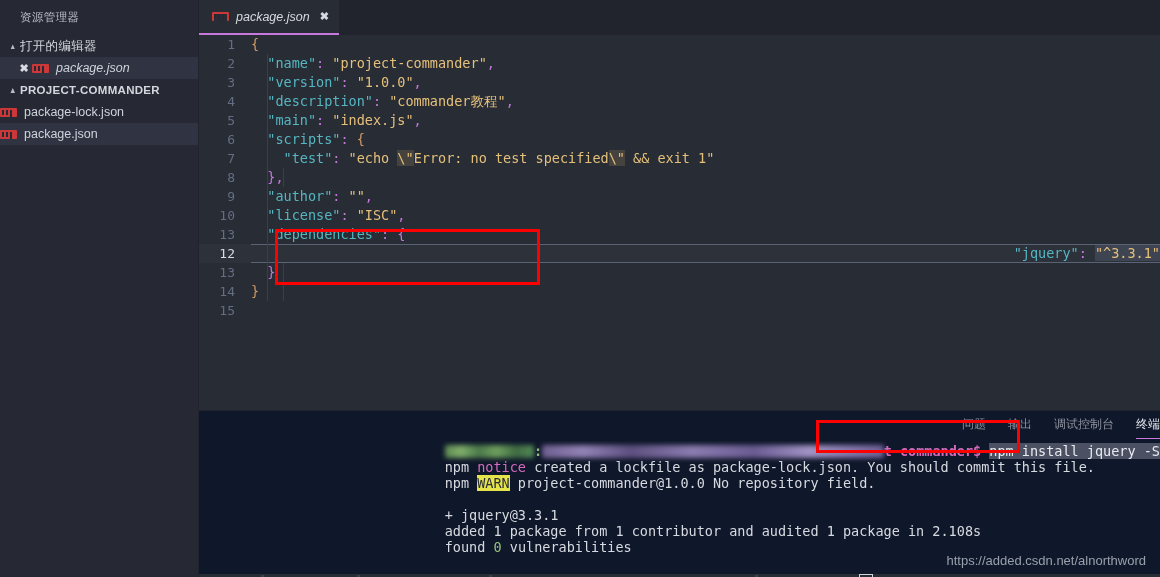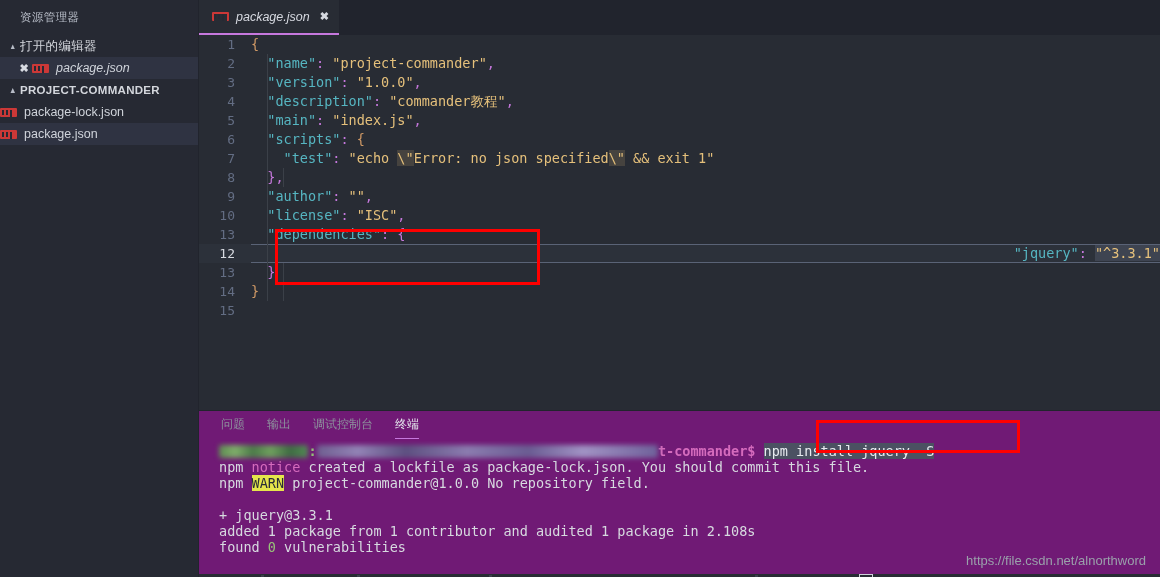--- a/index.html
+++ b/index.html
@@ -181,24 +181,25 @@
     position: absolute;
     border: 3px solid #ff0000;
     pointer-events: none;
     z-index: 40;
   }
 
   
   #panel {
     flex: 0 0 167px;
     height: 167px;
-    background: #701a75;
+    background: #0f172a;
     border-top: 1px solid #21242d;
     display: flex; flex-direction: column;
     position: relative;
+    align-items: flex-end;
   }
   #panel-tabs {
     height: 30px;
     display: flex; align-items: center;
     padding-left: 22px;
     gap: 22px;
     flex: 0 0 30px;
   }
   .ptab {
     font-size: 12px;
@@ -355,21 +356,21 @@
           <span class="src">  <span class="k">"main"</span><span class="p">:</span> <span class="s">"index.js"</span><span class="p">,</span></span>
         </div>
 
         <div class="ln-row">
           <span class="ln">6</span>
           <span class="src">  <span class="k">"scripts"</span><span class="p">:</span> <span class="b">{</span></span>
         </div>
 
         <div class="ln-row">
           <span class="ln">7</span>
-          <span class="src">    <span class="k">"test"</span><span class="p">:</span> <span class="s">"echo </span><span class="esc">\"</span><span class="s">Error: no json specified</span><span class="esc">\"</span><span class="s"> &amp;&amp; exit 1"</span></span>
+          <span class="src">    <span class="k">"test"</span><span class="p">:</span> <span class="s">"echo </span><span class="esc">\"</span><span class="s">Error: no test specified</span><span class="esc">\"</span><span class="s"> &amp;&amp; exit 1"</span></span>
         </div>
 
         <div class="ln-row">
           <span class="ln">8</span>
           <span class="src">  <span class="p">}</span><span class="p">,</span></span>
         </div>
 
         <div class="ln-row">
           <span class="ln">9</span>
           <span class="src">  <span class="k">"author"</span><span class="p">:</span> <span class="s">""</span><span class="p">,</span></span>
@@ -425,21 +426,21 @@
 <span><span>npm </span><span class="t-notice">notice</span><span> created a lockfile as package-lock.json. You should commit this file.</span></span>
 <span><span>npm </span><span class="t-warn">WARN</span><span> project-commander@1.0.0 No repository field.</span></span>
 
 <span>+ jquery@3.3.1</span>
 <span>added 1 package from 1 contributor and audited 1 package in 2.108s</span>
 <span><span>found </span><span class="t-num0">0</span><span> vulnerabilities</span></span></div>
 
       <div class="redbox" style="left:617px; top:9px; width:204px; height:33px;"></div>
     </div>
 
-    <div id="watermark">https://file.csdn.net/alnorthword</div>
+    <div id="watermark">https://added.csdn.net/alnorthword</div>
 
     <div id="bottom-strip">
       <span class="nub" style="left:62px;"></span>
       <span class="nub" style="left:158px;"></span>
       <span class="nub" style="left:290px;"></span>
       <span class="nub" style="left:556px;"></span>
       <span class="nub-box"></span>
     </div>
 
   </div>

